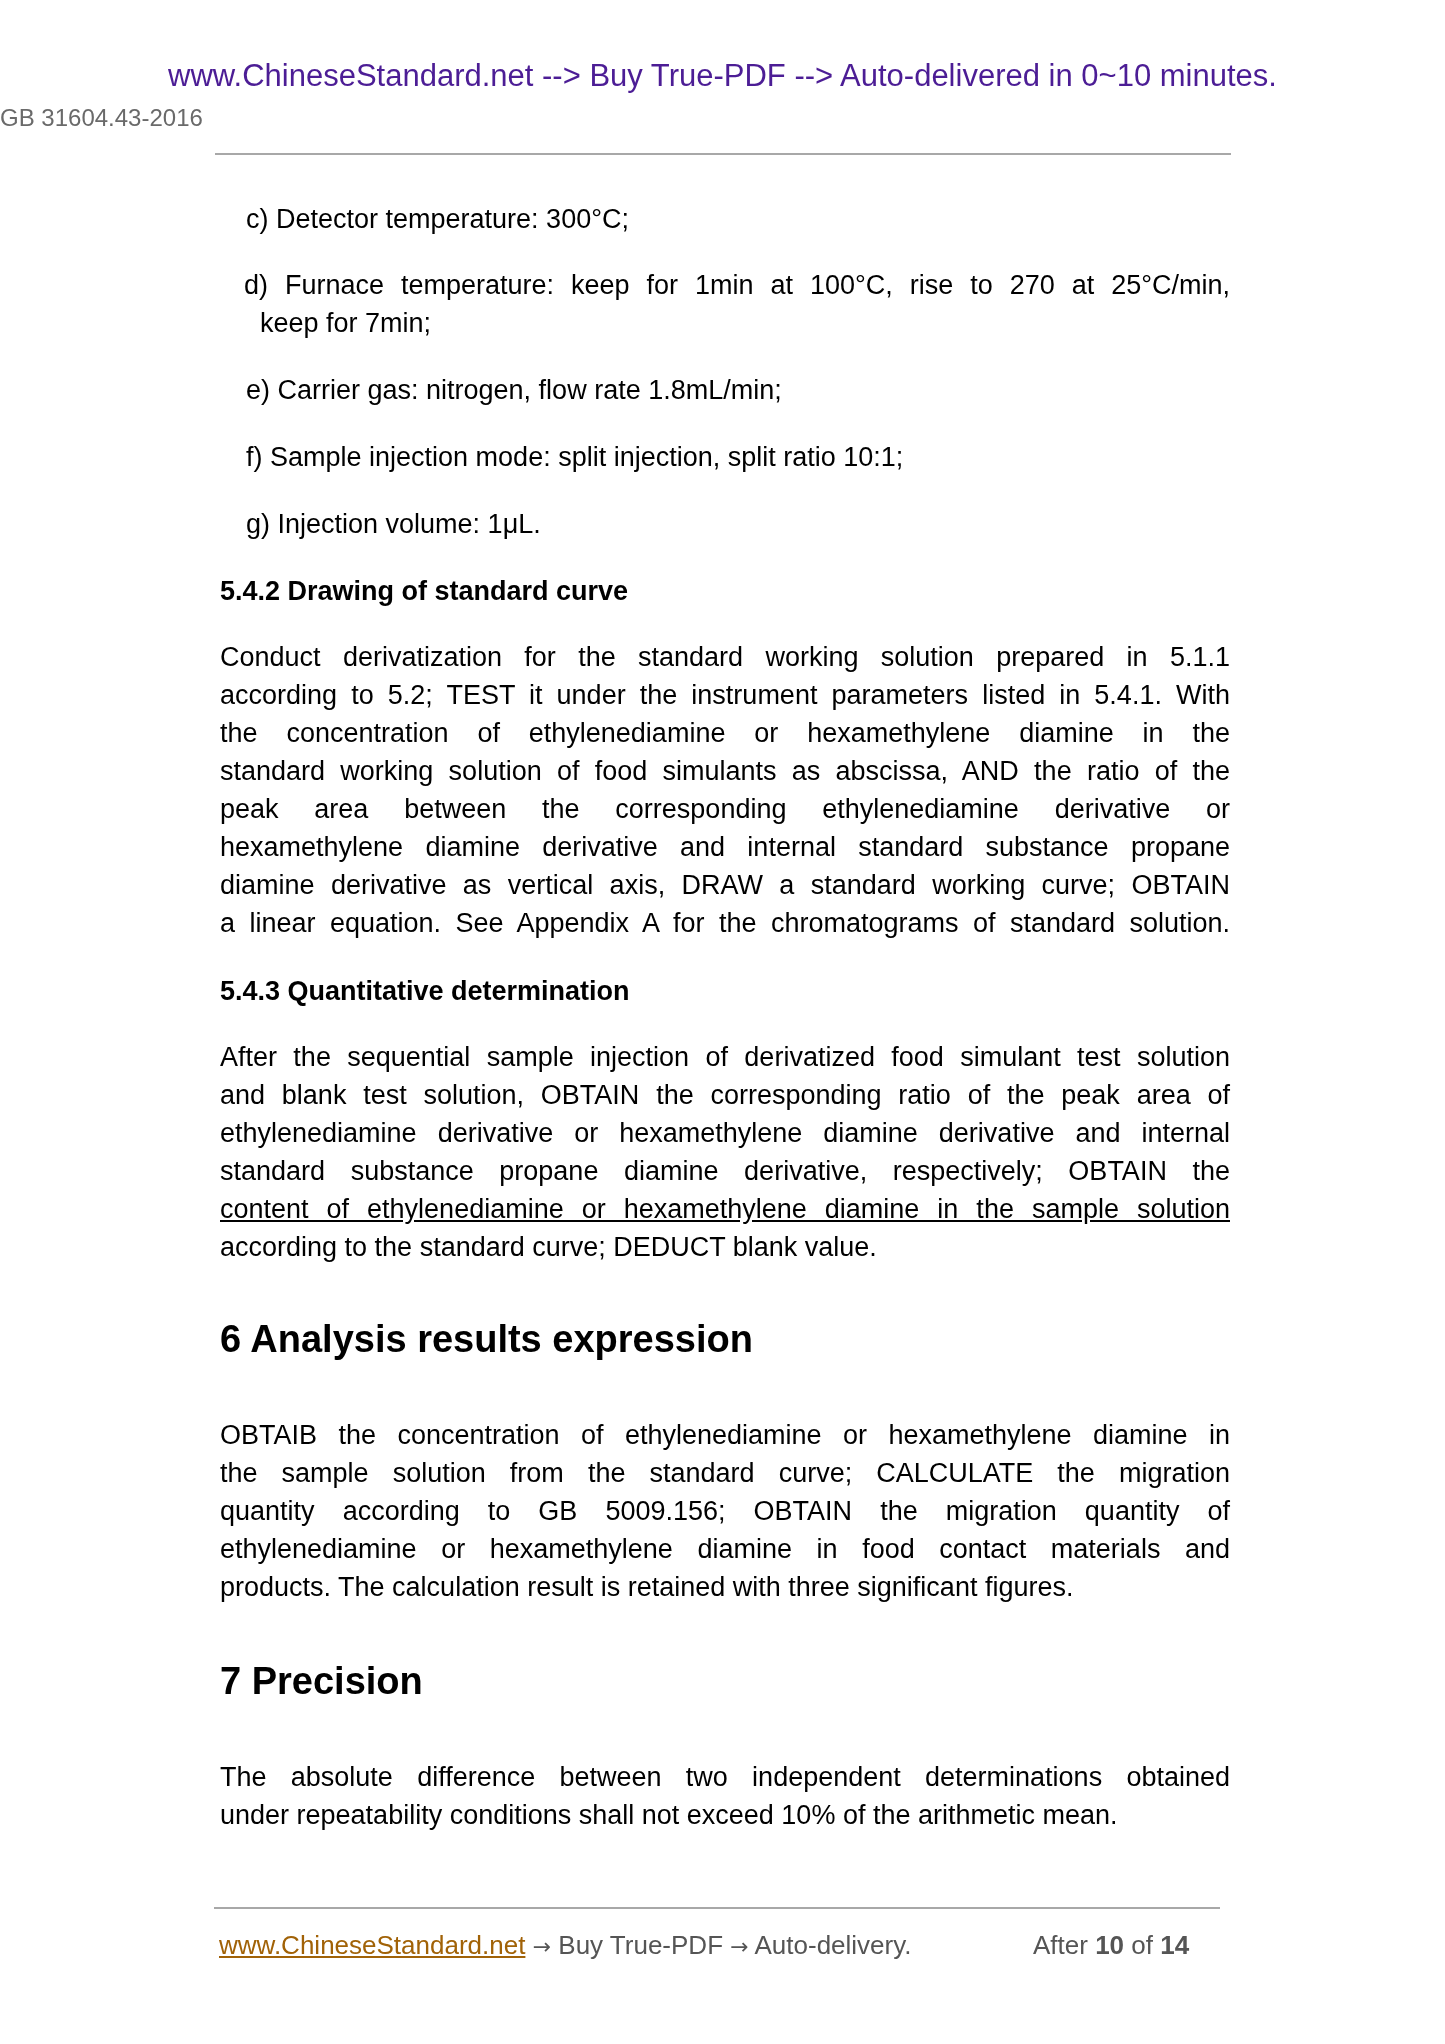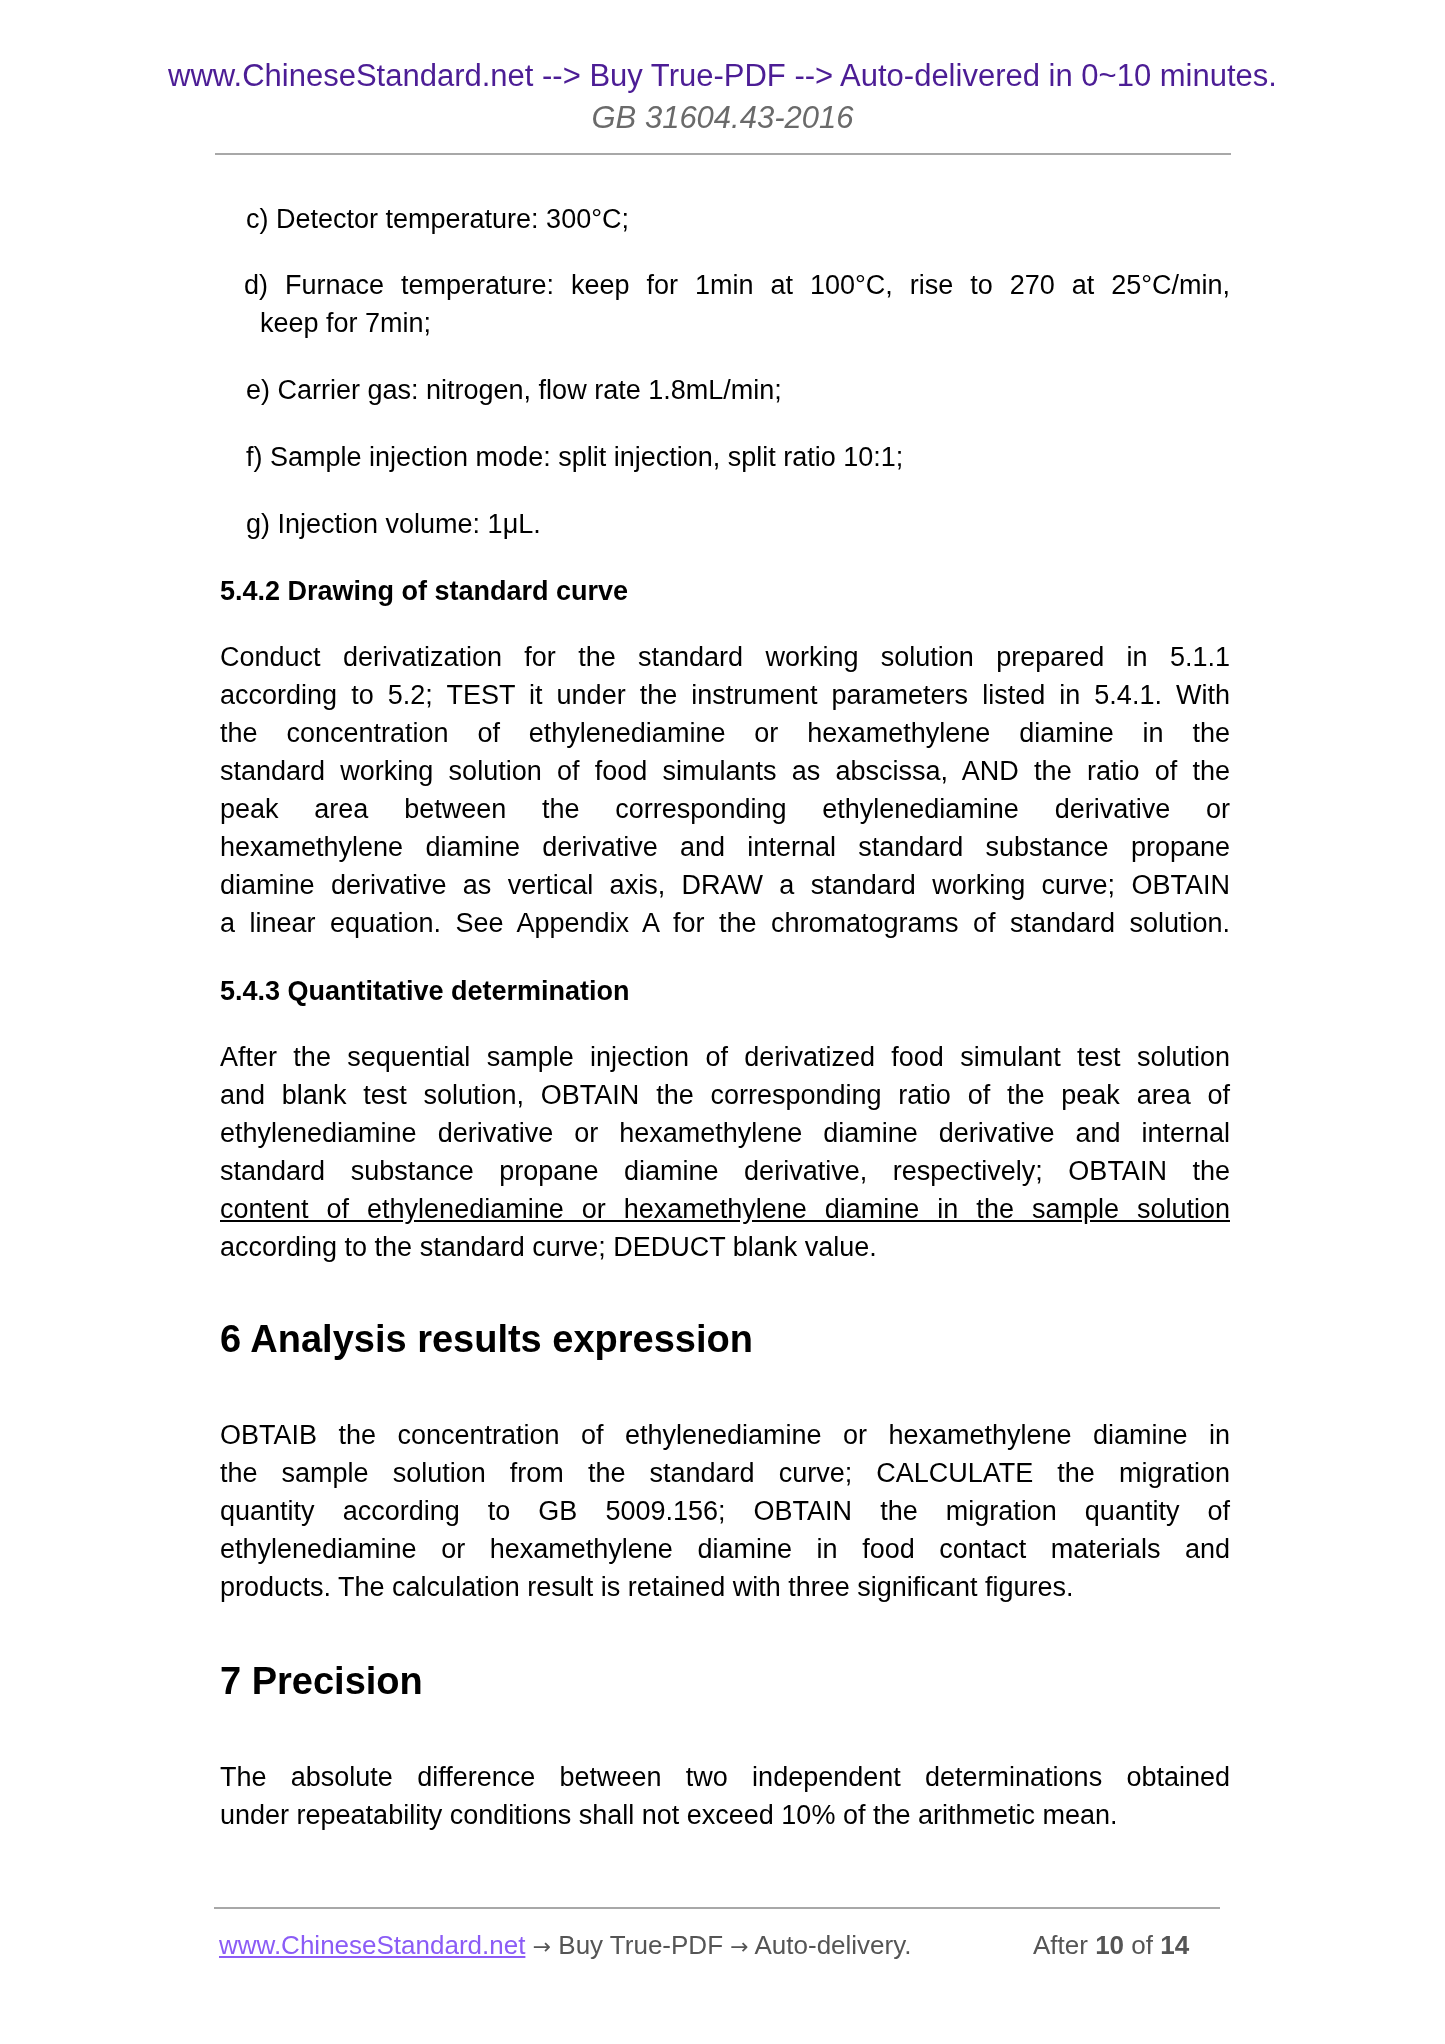--- a/index.html
+++ b/index.html
@@ -1,36 +1,36 @@
 <!DOCTYPE html>
 <html><head>
 <meta charset="utf-8">
 <style>
   html, body { margin: 0; padding: 0; background: #ffffff; }
   body { width: 1445px; height: 2044px; position: relative; overflow: hidden;
          font-family: "Liberation Sans", sans-serif; color: #000; }
   .abs { position: absolute; }
   .site-header { left: 0; width: 1445px; top: 58px; text-align: center;
                  font-size: 31px; color: #4c1d95; line-height: 36px; white-space: nowrap; }
-  .doc-code { left: 0; width: 1445px; top: 104px; text-align: center;
-              font-size: 31px; color: #6a6a6a; line-height: 28px; font-style: italic; }
+  .doc-code { left: 0; width: 1445px; top: 104px; 
+              font-size: 24px; color: #6a6a6a; line-height: 28px; }
   .rule { height: 0; border-top: 2px solid #a8a8a8; }
   .top-rule { left: 215px; width: 1016px; top: 153px; }
   .bottom-rule { left: 214px; width: 1006px; top: 1907px; }
 
   .line { left: 220px; width: 1010px; font-size: 27px; line-height: 38px; white-space: nowrap; }
   .justify { text-align: justify; text-align-last: justify; }
   .item { left: 246px; }
   .item-wrap { left: 244px; width: 986px; }
   .h3 { left: 220px; font-size: 27px; font-weight: bold; line-height: 38px; white-space: nowrap; }
   .h2 { left: 220px; font-size: 38px; font-weight: bold; line-height: 46px; white-space: nowrap; }
 
   .footer { top: 1930px; font-size: 26px; color: #555; line-height: 30px; white-space: nowrap; }
   .footer-left { left: 219px; }
-  .footer-left a { color: #8b5cf6; text-decoration: underline; }
+  .footer-left a { color: #a16207; text-decoration: underline; }
   .footer-right { left: 1033px; width: 187px; }
   .footer-right b { font-weight: bold; }
   .arrow { font-family: "DejaVu Sans", sans-serif; font-size: 22px; }
 </style>
 </head>
 <body>
 
 <div class="abs site-header">www.ChineseStandard.net --&gt; Buy True-PDF --&gt; Auto-delivered in 0~10 minutes.</div>
 <div class="abs doc-code">GB 31604.43-2016</div>
 <div class="abs rule top-rule"></div>

